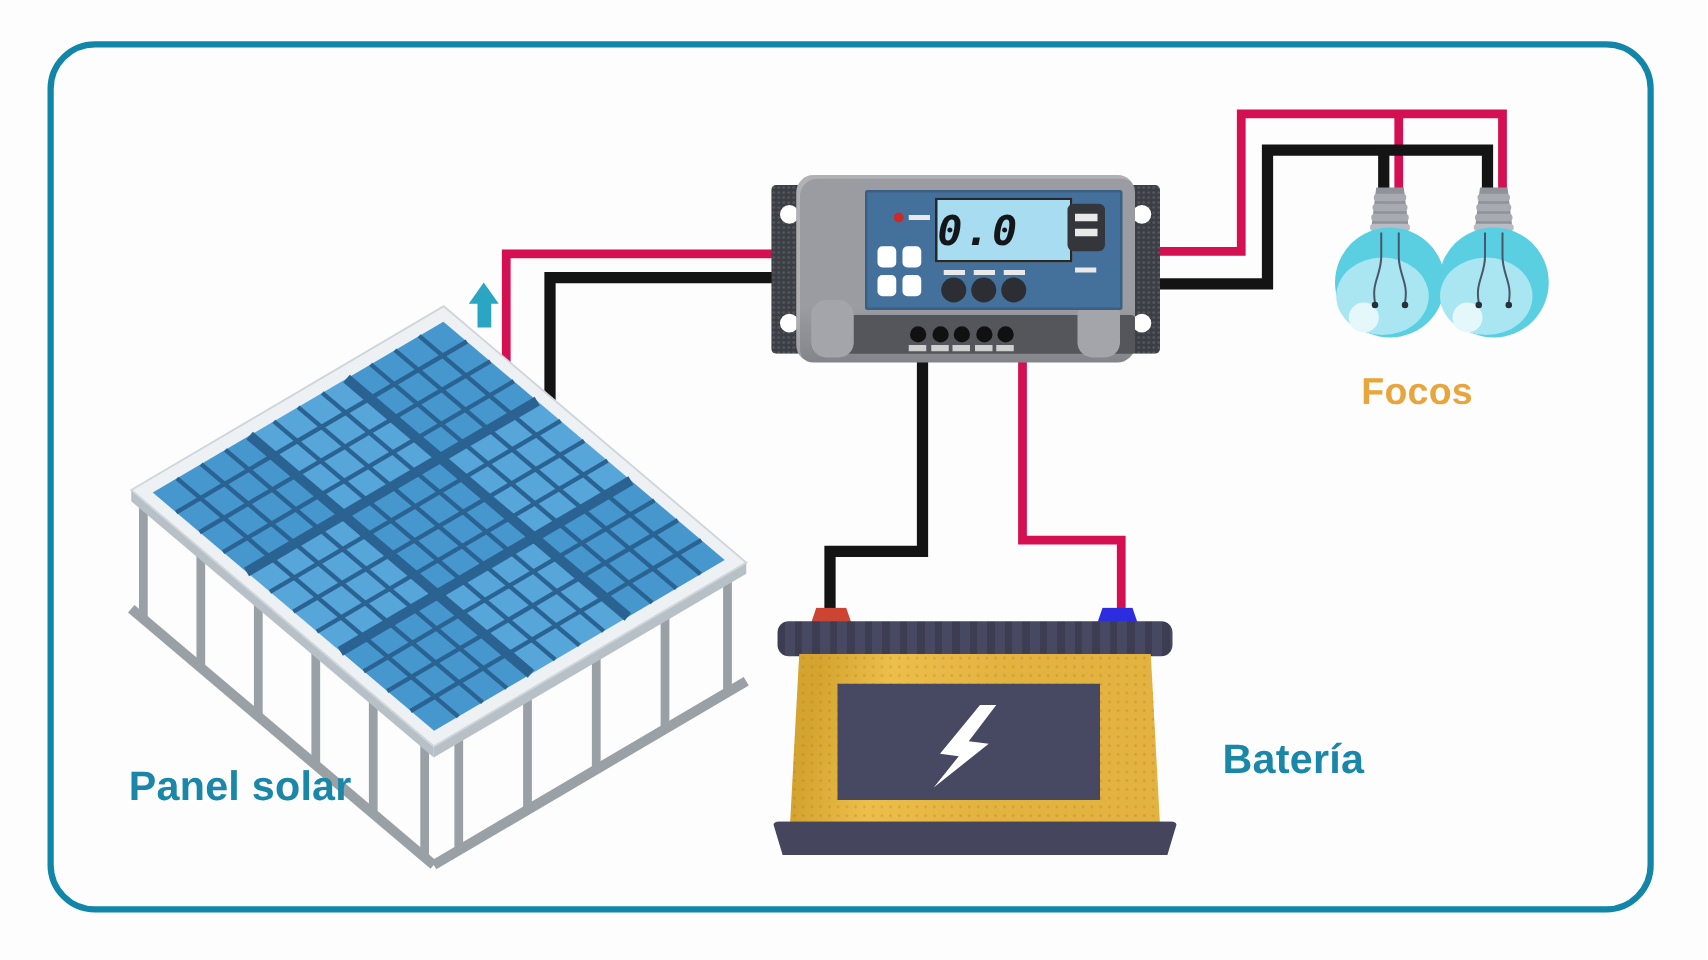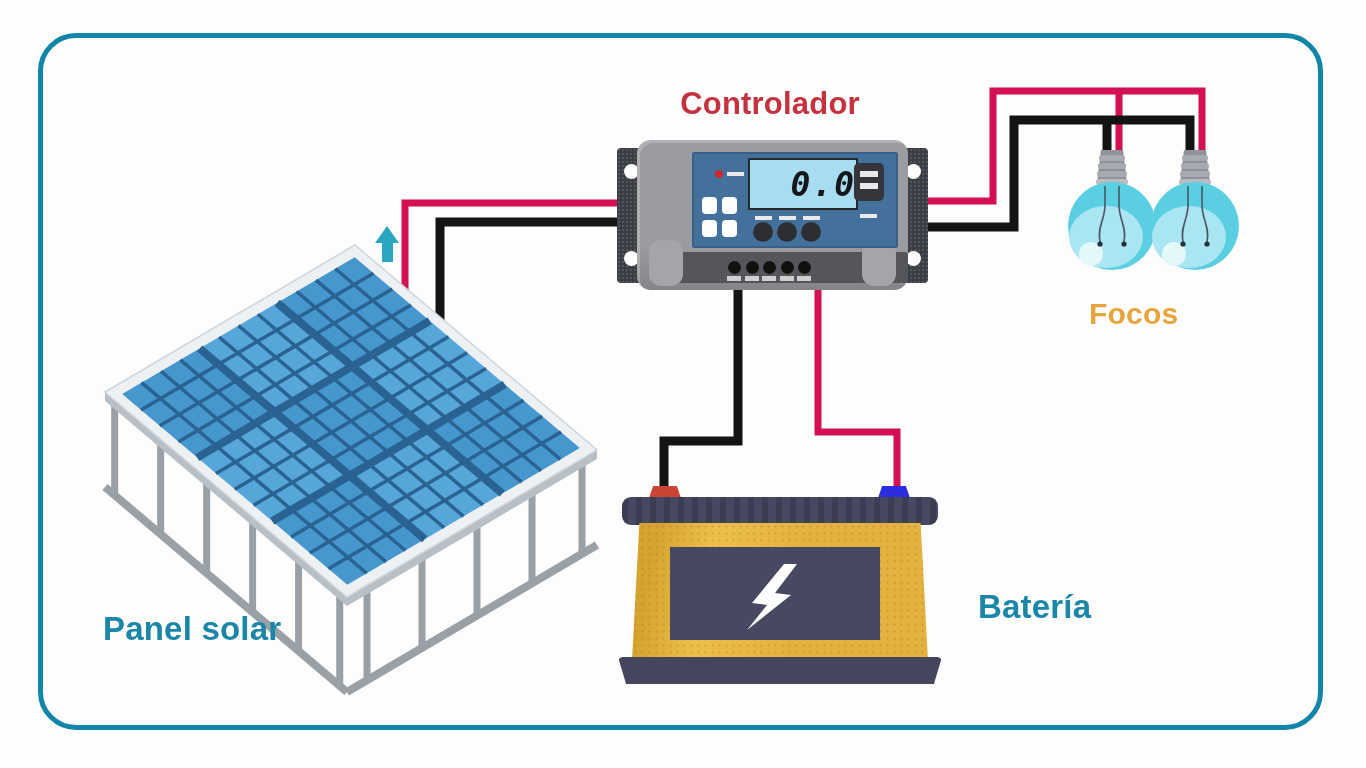--- a/index.html
+++ b/index.html
@@ -20,21 +20,21 @@
   .screw{position:absolute;width:15px;height:15px;border-radius:50%;background:#fff;}
   .ctl-body{position:absolute;left:20px;top:0;width:271px;height:150px;border-radius:14px;
     background:linear-gradient(#9b9ca1 0 70%,#84858a 100%);box-shadow:inset 3px 3px 0 rgba(255,255,255,.22);}
   .ctl-strip{position:absolute;left:40px;top:112px;width:231px;height:31px;background:#55565b;border-radius:3px;}
   .clamp{position:absolute;top:100px;width:34px;height:46px;background:#a4a5aa;border-radius:12px;}
   .ctl-blue{position:absolute;left:55px;top:12px;width:206px;height:96px;background:var(--controller-blue,#44719b);
     border:2px solid #3a5f86;box-sizing:border-box;border-radius:2px;}
   .led{position:absolute;left:21px;top:16px;width:8px;height:8px;border-radius:50%;background:#cc2a2a;}
   .led-tag{position:absolute;left:33px;top:18px;width:17px;height:4px;background:#e9e9e9;}
   .lcd{position:absolute;left:54px;top:4px;width:110px;height:52px;background:var(--lcd-screen,#a8dcf0);
-    border:2px solid #26282c;box-sizing:border-box;display:flex;align-items:center;justify-content:flex-end;}
+    border:2px solid #26282c;box-sizing:border-box;display:flex;align-items:center;justify-content:flex-start;}
   .lcd span{font-family:"DejaVu Sans Mono",monospace;font-style:italic;font-weight:700;font-size:33px;color:#15161a;letter-spacing:2px;}
   .wbtn{position:absolute;width:15px;height:17px;background:#fff;border-radius:4px;}
   .dash{position:absolute;height:4px;background:#e9e9e9;}
   .knob{position:absolute;width:20px;height:20px;border-radius:50%;background:#2c2e33;}
   .usb{position:absolute;left:160px;top:9px;width:30px;height:38px;background:#35363b;border-radius:5px;}
   .usb i{position:absolute;left:6px;width:18px;height:6px;background:#e9e9e9;}
   .term{position:absolute;top:121px;width:13px;height:13px;border-radius:50%;background:#111;}
   .term-dash{position:absolute;top:136px;width:14px;height:5px;background:#cfcfcf;}
 
   
@@ -205,17 +205,16 @@
     <div class="bat-cap"></div>
     <div class="bat-body"></div>
     <div class="bat-panel">
       <svg width="210" height="93" viewBox="0 0 210 93">
         <polygon points="114,17 82,56 97,58 77,83 121,48 105,46 127,17" fill="#ffffff"></polygon>
       </svg>
     </div>
     <div class="bat-base"></div>
   </div>
 
-  <div class="lbl lbl-controller">Controlador</div>
   <div class="lbl lbl-battery">Batería</div>
   <div class="lbl lbl-panel">Panel solar</div>
   <div class="lbl lbl-lights">Focos</div>
 </div>
 
 </body></html>

